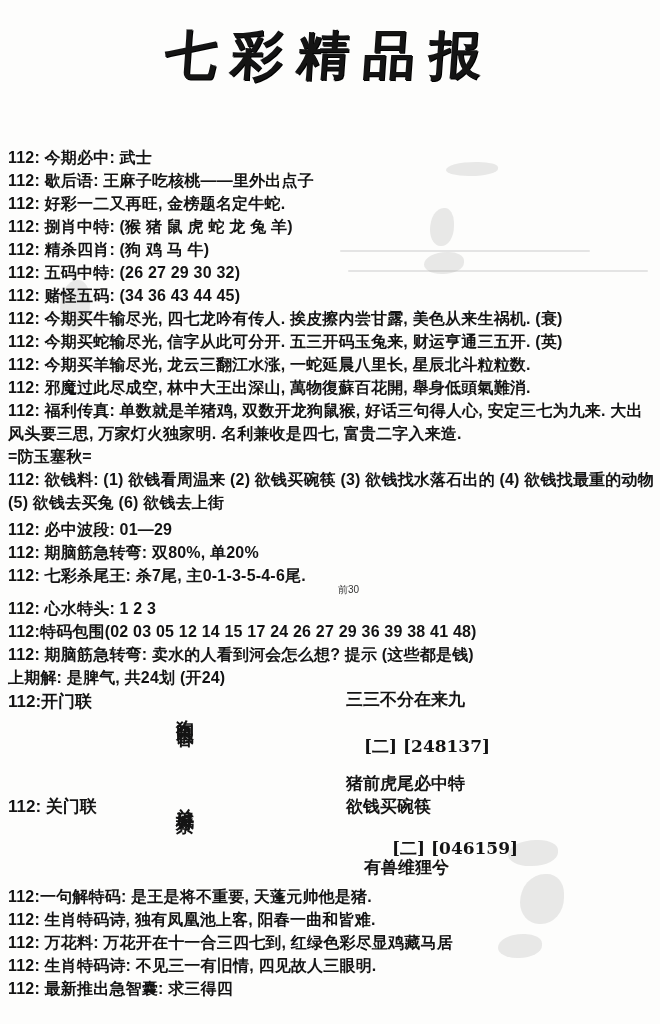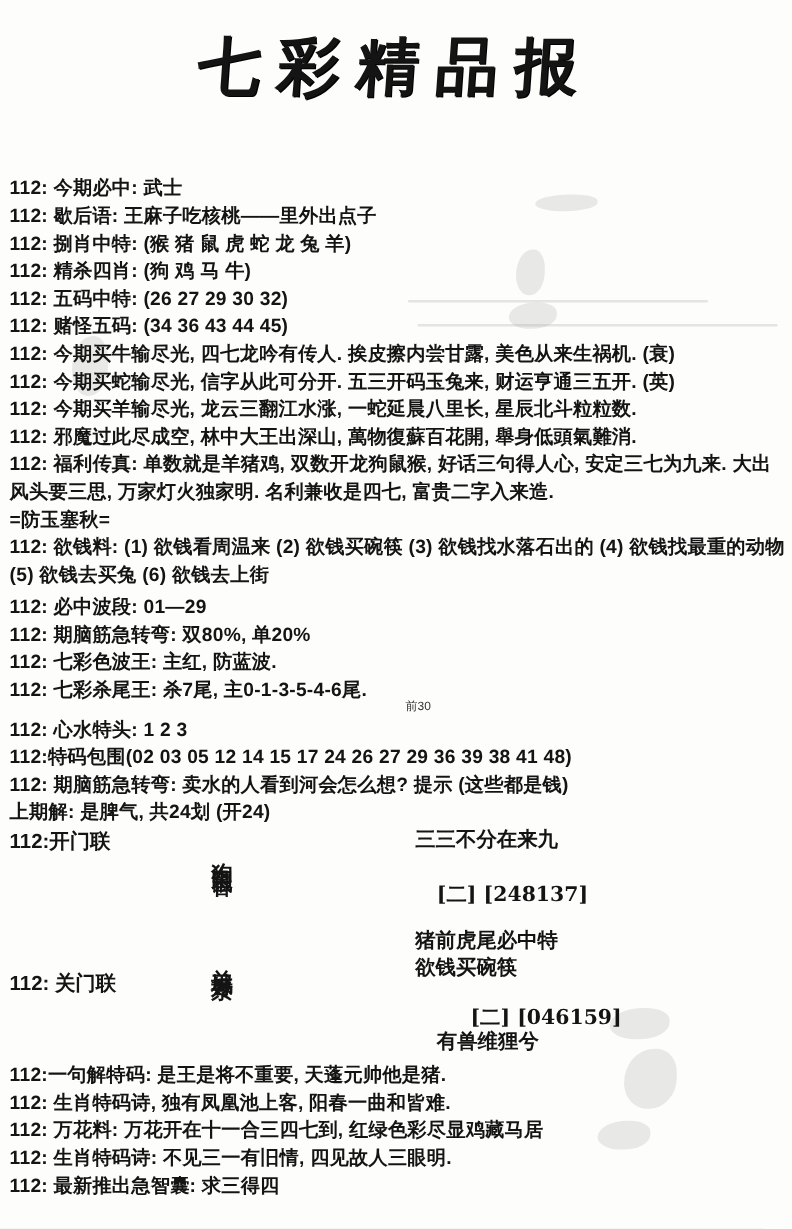--- a/index.html
+++ b/index.html
@@ -82,54 +82,54 @@
   <div class="streak" style="left:340px;top:250px;width:250px;"></div>
   <div class="smudge" style="left:508px;top:840px;width:50px;height:26px;"></div>
   <div class="smudge" style="left:520px;top:874px;width:44px;height:50px;"></div>
   <div class="smudge" style="left:498px;top:934px;width:44px;height:24px;"></div>
   <div class="smudge" style="left:60px;top:280px;width:30px;height:50px;"></div>
 
   <div class="body-text">
 
     <div class="ln">112: 今期必中: 武士</div>
     <div class="ln">112: 歇后语: 王麻子吃核桃——里外出点子</div>
+    <div class="ln">112: 好彩一二又再旺, 金榜题名定牛蛇.</div>
     <div class="ln">112: 捌肖中特: (猴 猪 鼠 虎 蛇 龙 兔 羊)</div>
     <div class="ln">112: 精杀四肖: (狗 鸡 马 牛)</div>
     <div class="ln">112: 五码中特: (26 27 29 30 32)</div>
     <div class="ln">112: 赌怪五码: (34 36 43 44 45)</div>
     <div class="ln">112: 今期买牛输尽光, 四七龙吟有传人. 挨皮擦内尝甘露, 美色从来生祸机. (衰)</div>
     <div class="ln">112: 今期买蛇输尽光, 信字从此可分开. 五三开码玉兔来, 财运亨通三五开. (英)</div>
     <div class="ln">112: 今期买羊输尽光, 龙云三翻江水涨, 一蛇延晨八里长, 星辰北斗粒粒数.</div>
     <div class="ln">112: 邪魔过此尽成空, 林中大王出深山, 萬物復蘇百花開, 舉身低頭氣難消.</div>
 
     <div class="ln">112: 福利传真: 单数就是羊猪鸡, 双数开龙狗鼠猴, 好话三句得人心, 安定三七为九来. 大出风头要三思, 万家灯火独家明. 名利兼收是四七, 富贵二字入来造.</div>
 
     <div class="ln">=防玉塞秋=</div>
 
     <div class="ln">112: 欲钱料: (1) 欲钱看周温来 (2) 欲钱买碗筷 (3) 欲钱找水落石出的 (4) 欲钱找最重的动物 (5) 欲钱去买兔 (6) 欲钱去上街</div>
 
     <div class="ln gap-s">112: 必中波段: 01—29</div>
     <div class="ln">112: 期脑筋急转弯: 双80%, 单20%</div>
-    <div class="ln">112: 七彩色波王: 主红, 防蓝波.</div>
     <div class="ln">112: 七彩杀尾王: 杀7尾, 主0-1-3-5-4-6尾.</div>
     <div class="small-note">前30</div>
 
     <div class="ln">112: 心水特头: 1 2 3</div>
     <div class="ln">112:特码包围(02 03 05 12 14 15 17 24 26 27 29 36 39 38 41 48)</div>
     <div class="ln">112: 期脑筋急转弯: 卖水的人看到河会怎么想? 提示 (这些都是钱)</div>
     <div class="ln">上期解: 是脾气, 共24划 (开24)</div>
 
     <div class="couplets">
       <div class="abs" style="left:0;top:2px;">112:开门联</div>
       <div class="abs vertical" style="left:166px;top:16px;">狗肉鼠香</div>
       <div class="abs" style="left:338px;top:0;text-align:center;">三三不分在来九</div>
       <div class="abs bracket-code" style="left:356px;top:46px;">[二] [248137]</div>
       <div class="abs" style="left:338px;top:84px;">猪前虎尾必中特</div>
 
-      <div class="abs" style="left:0;top:120px;text-align:right;">112: 关门联</div>
+      <div class="abs" style="left:0;top:107px;text-align:right;">112: 关门联</div>
       <div class="abs vertical" style="left:166px;top:104px;">羊城好景</div>
       <div class="abs" style="left:338px;top:107px;">欲钱买碗筷</div>
       <div class="abs bracket-code" style="left:384px;top:148px;">[二] [046159]</div>
       <div class="abs" style="left:356px;top:168px;">有兽维狸兮</div>
     </div>
 
     <div class="ln">112:一句解特码: 是王是将不重要, 天蓬元帅他是猪.</div>
     <div class="ln">112: 生肖特码诗, 独有凤凰池上客, 阳春一曲和皆难.</div>
     <div class="ln">112: 万花料: 万花开在十一合三四七到, 红绿色彩尽显鸡藏马居</div>
     <div class="ln">112: 生肖特码诗: 不见三一有旧情, 四见故人三眼明.</div>

